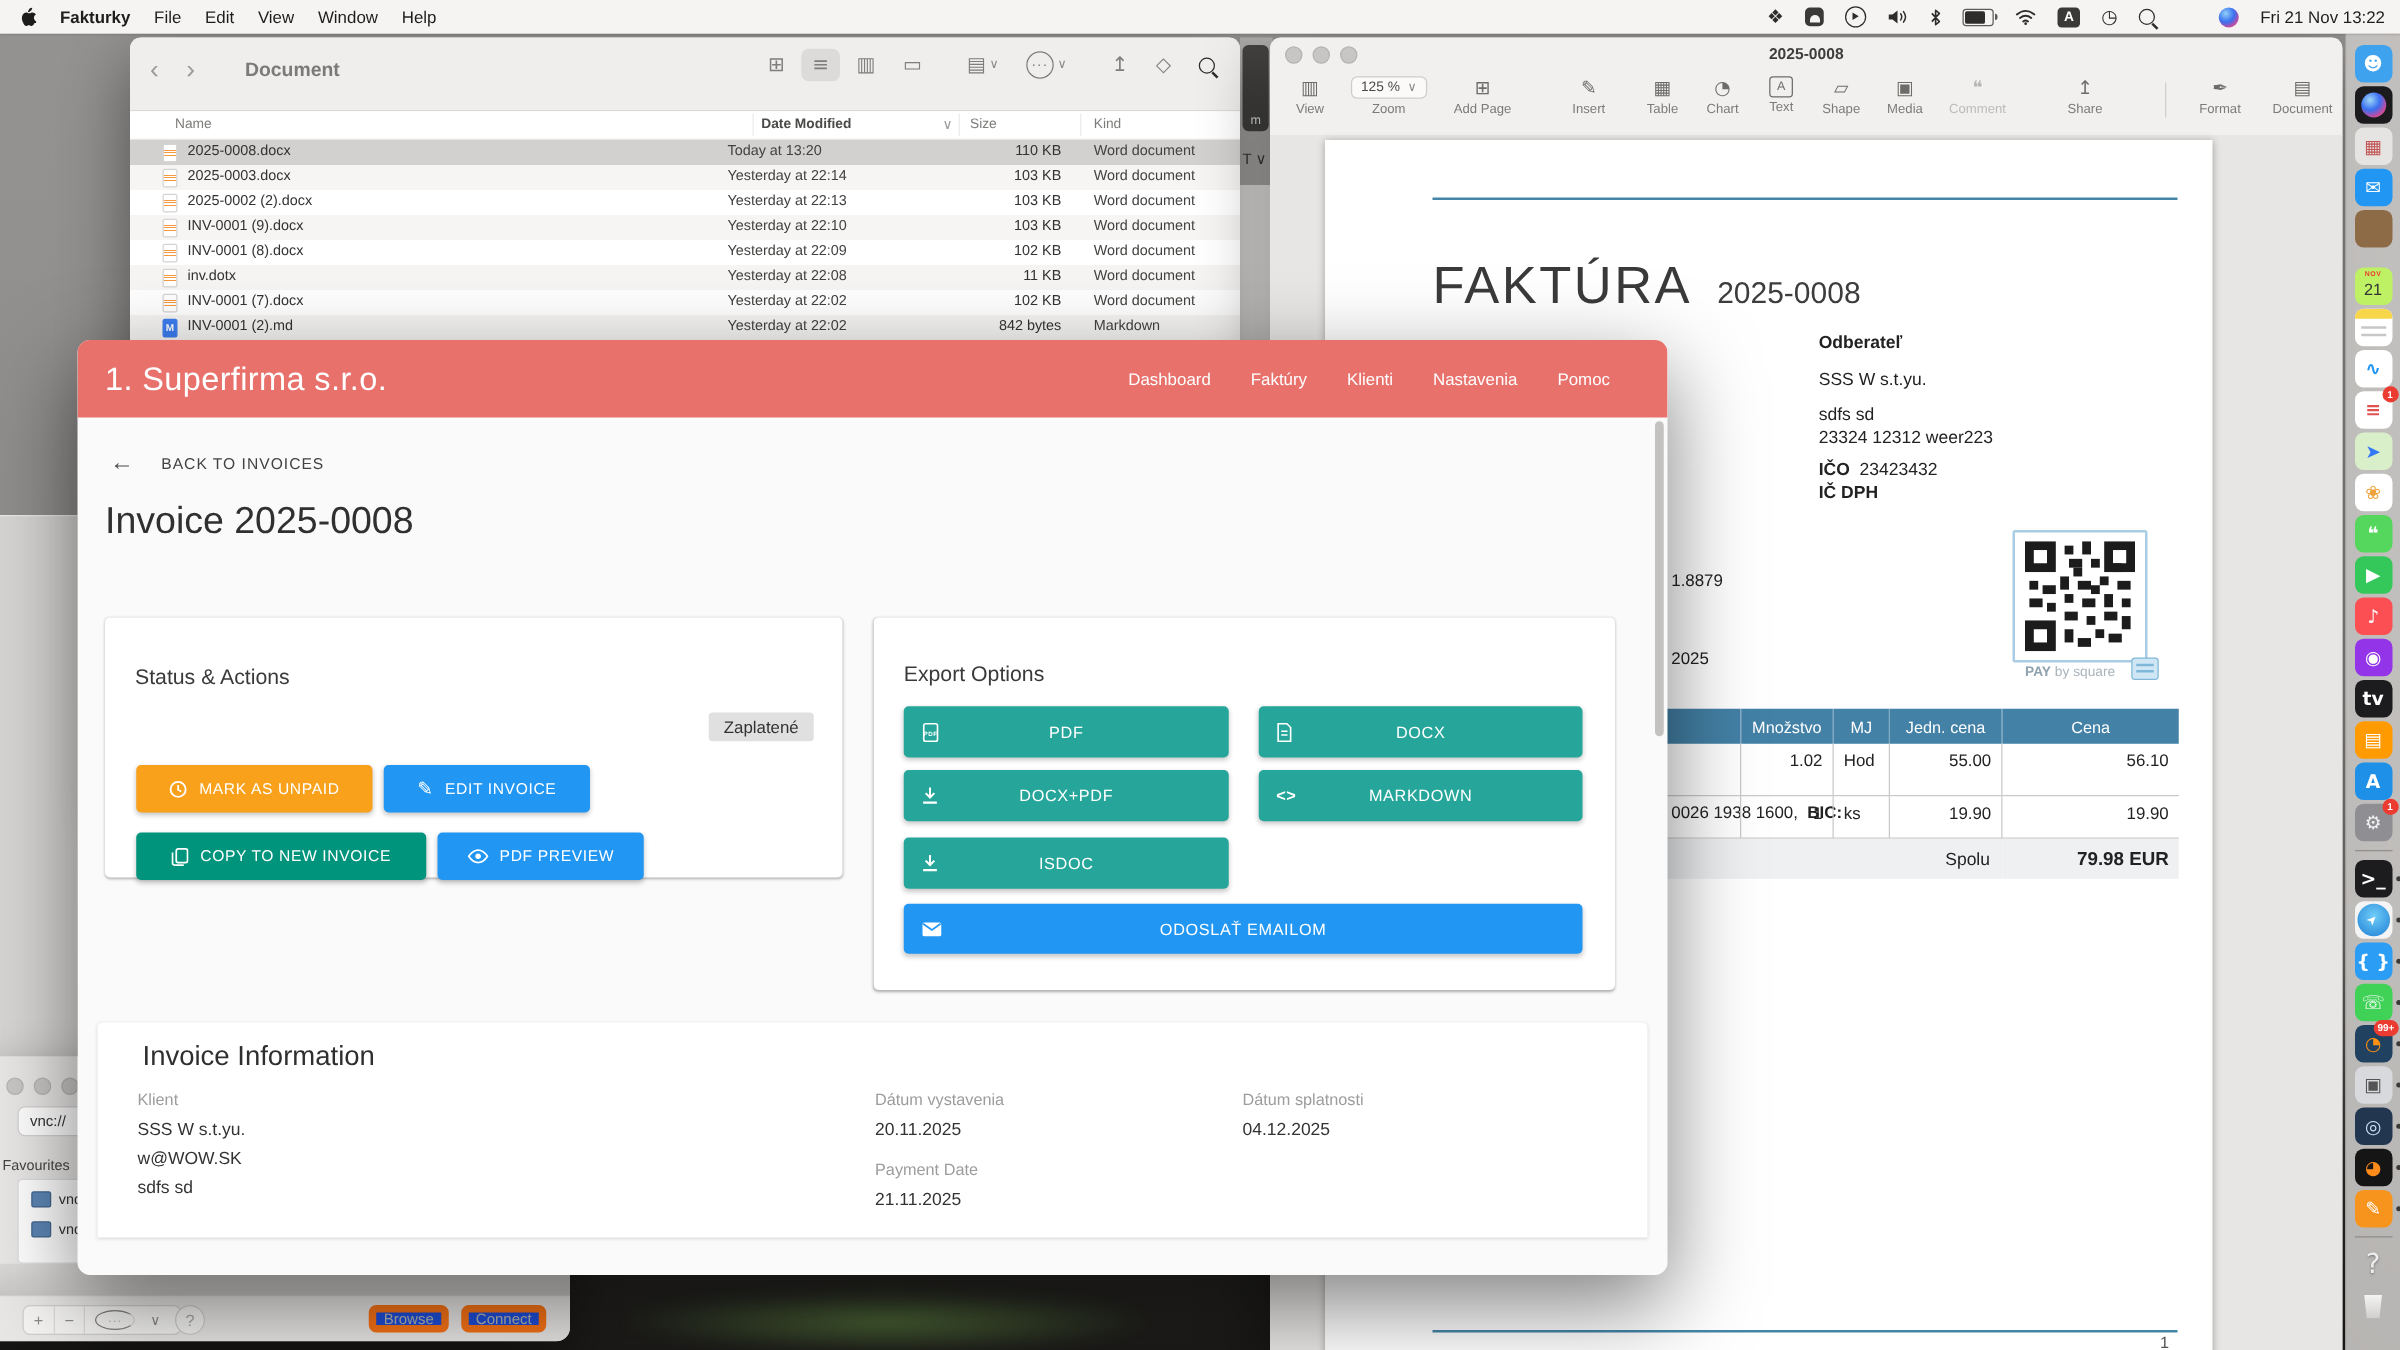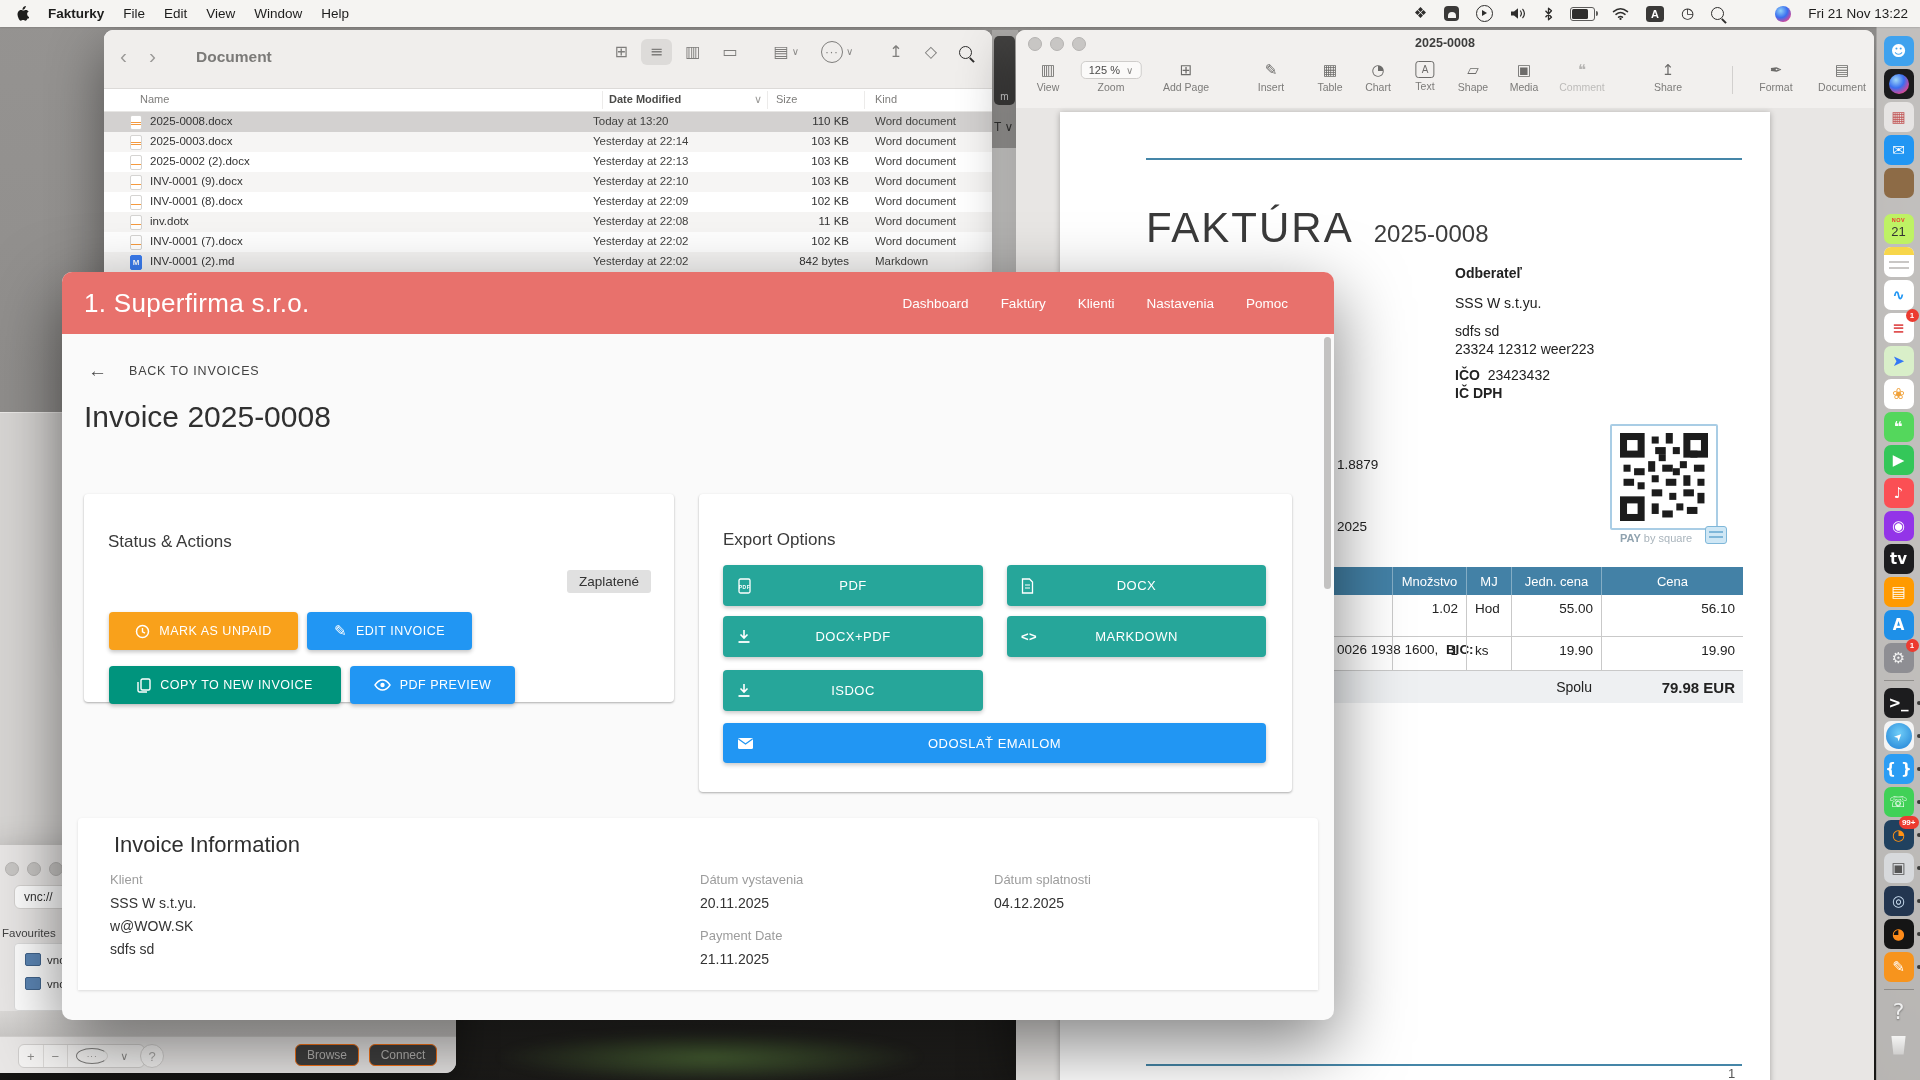--- a/index.html
+++ b/index.html
@@ -62,21 +62,21 @@
   .fheader span{position:absolute;top:4px}
   .fh-name{left:36px}.fh-date{left:505px;color:#4a4a48;font-weight:600}.fh-chev{left:650px;color:#9b9a98}.fh-size{left:672px}.fh-kind{left:771px}
   .fcol-div{position:absolute;top:2px;bottom:2px;width:1px;background:#ecebea}
   .frow{position:relative;height:20px;font-size:11.5px;color:#333}
   .frow.alt{background:#f6f5f4}
   .frow.sel{background:#d3d1d0}
   .frow span{position:absolute;top:3px;white-space:nowrap}
   .ficon{left:26px;top:2.5px;width:12px;height:15px;background:#fff;border:1px solid #d5d4d2;border-radius:2px;box-sizing:border-box}
   .ficon.word{background:linear-gradient(180deg,#fff 20%,#fff 28%,#f59a3e 28%,#f59a3e 34%,#fff 34%,#fff 44%,#f59a3e 44%,#f59a3e 50%,#fff 50%,#fff 60%,#f59a3e 60%,#f59a3e 66%,#fff 66%)}
   .ficon.md{background:#3b7df0;border-color:#3b7df0;color:#fff;font-size:8px;font-weight:700;text-align:center;line-height:13px}
-  .fname{left:46px}.fdate{left:489px;color:#424240}.fsize{left:665px;width:80px;text-align:right}.fkind{left:771px;color:#424240}
+  .fname{left:46px}.fdate{left:478px;color:#424240}.fsize{left:665px;width:80px;text-align:right}.fkind{left:771px;color:#424240}
 
   
   #pages{left:1016px;top:30px;width:858px;height:1050px;background:#f2f0ee;border-radius:9px 9px 0 0;overflow:hidden;z-index:3}
   .ptitlebar{height:26px;position:relative;display:flex;align-items:center;justify-content:center;
     font-size:12.5px;font-weight:700;color:#3d3d3c;background:#f2f0ee}
   .plights{position:absolute;left:12px;top:7px;display:flex;gap:8px}
   .plights i{width:12px;height:12px;border-radius:50%;background:#c8c6c4;border:.5px solid #b5b3b1}
   .ptoolbar{height:52px;position:relative;border-bottom:1px solid #d7d5d3;background:#f2f0ee}
   .pt-item{position:absolute;top:5px;transform:translateX(-50%);display:flex;flex-direction:column;align-items:center;gap:2px;color:#6d6c6a}
   .pt-item .pt-ic{font-size:15px;height:18px;line-height:18px;font-family:"DejaVu Sans",sans-serif}
@@ -162,21 +162,21 @@
   .v-item{position:absolute;left:10px;font-size:11.5px;color:#333;display:flex;align-items:center;gap:6px}
   .v-ic{width:14px;height:11px;background:#5c86b5;border:1px solid #41648c;border-radius:2px}
   .v-grad{position:absolute;left:0;right:0;top:166px;height:26px;background:linear-gradient(#dbd9d7,#c9c7c5)}
   .v-bottom{position:absolute;left:0;right:0;bottom:0;height:36px;background:#e9e7e6;border-top:1px solid #d2d0ce}
   .v-group{position:absolute;left:30px;top:7px;height:22px;border:1px solid #d0cecc;background:#f5f4f3;border-radius:6px;
     display:flex;align-items:center;color:#8b8a88;font-size:13px}
   .v-group span{padding:0 8px;border-right:1px solid #dcdad8;display:flex;align-items:center;height:100%}
   .v-group span:last-child{border-right:none;font-size:11px;gap:4px}
   .v-q{position:absolute;left:152px;top:7px;width:22px;height:22px;border-radius:50%;border:1px solid #d0cecc;background:#f5f4f3;
     color:#a9a8a6;font-size:13px;display:flex;align-items:center;justify-content:center}
-  .v-btn{position:absolute;top:7px;height:22px;border-radius:6px;border:1px solid #f97316;background:#404040;
+  .v-btn{position:absolute;top:7px;height:22px;border-radius:6px;border:6px solid #f97316;background:#1d4ed8;
     color:#b8b6b4;font-size:12px;display:flex;align-items:center;justify-content:center;padding:0 12px;box-sizing:border-box}
 
   
   #dock{position:absolute;right:0;top:27px;bottom:0;width:44px;background:rgba(197,195,193,.92);
     border-left:1px solid rgba(125,124,122,.4);z-index:50;display:flex;flex-direction:column;align-items:center;padding-top:9px;box-sizing:border-box}
   .dock-item{width:30px;height:30px;border-radius:7px;margin-bottom:3px;position:relative;flex:0 0 auto;
     display:flex;align-items:center;justify-content:center}
   .dg{font-family:"DejaVu Sans",sans-serif;font-size:15px;line-height:1;font-weight:700}
   .dbadge{position:absolute;top:-4px;right:-5px;min-width:13px;height:13px;border-radius:7px;background:#ec3b30;color:#fff;
     font-size:8px;font-weight:700;display:flex;align-items:center;justify-content:center;padding:0 3px;box-sizing:border-box}

